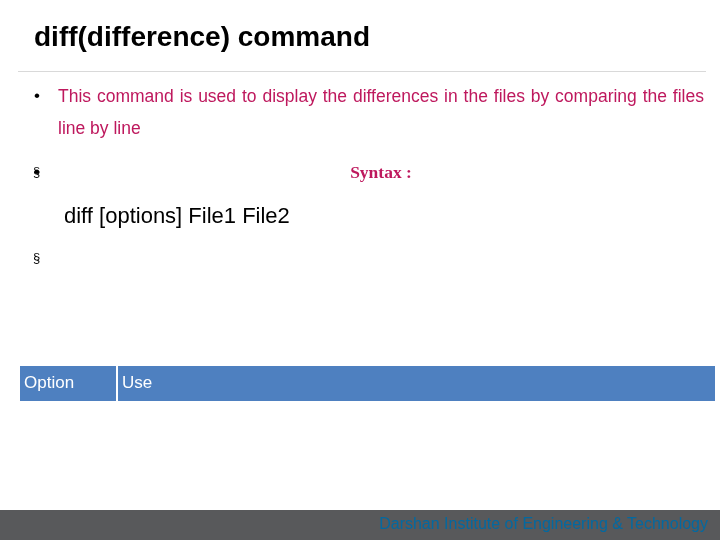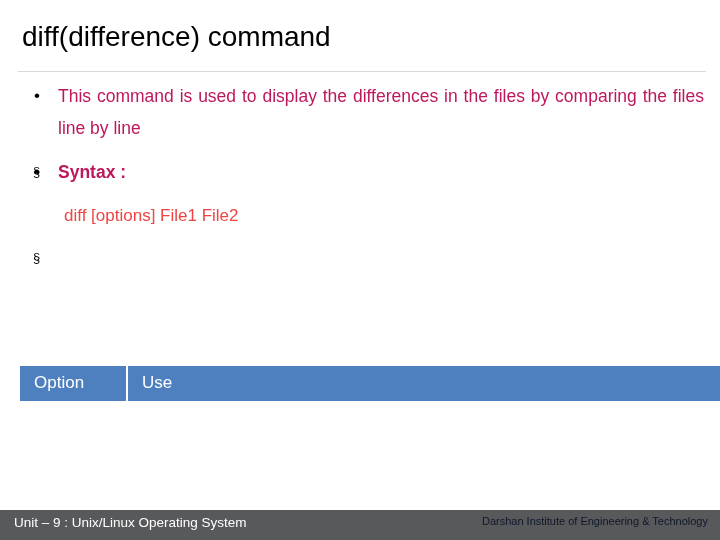--- a/index.html
+++ b/index.html
@@ -28,24 +28,25 @@
     position: absolute;
     left: 22px;
     top: 20px;
     width: 684px;
     font-size: 28px;
     line-height: 34px;
     color: #000000;
     white-space: nowrap;
   }
   .slide-title .t-bold {
-    font-weight: normal;
+    font-weight: bold;
+    margin-left: 12px;
   }
   .slide-title .t-reg {
-    font-weight: normal;
+    font-weight: bold;
   }
 
   .title-rule {
     position: absolute;
     left: 18px;
     top: 71px;
     width: 688px;
     height: 1px;
     background: #d9d9d9;
   }
@@ -77,57 +78,58 @@
     font-size: 13px;
   }
   .bullet-text {
     font-size: 17.5px;
     line-height: 32px;
     text-align: justify;
     text-justify: inter-word;
     color: #be185d;
   }
   .bullet-text.nojust {
-    text-align: left;
+    text-align: center;
+    font-family: Liberation Serif, serif;
   }
   .bullet-text.bold {
     font-weight: bold;
   }
 
   .plain-row {
     position: relative;
     padding-left: 64px;
     padding-right: 16px;
     margin-bottom: 10px;
   }
   .plain-text {
-    font-size: 17px;
+    font-size: 22px;
     line-height: 32px;
-    color: #ef4444;
+    color: #000000;
   }
 
   
   .table-wrap {
     position: absolute;
     left: 20px;
     top: 366px;
     width: 685px;
   }
   .opt-table {
     width: 685px;
     border-collapse: collapse;
     table-layout: fixed;
   }
   .opt-table th {
     background: #4e80c0;
     color: #ffffff;
     font-size: 17px;
     font-weight: normal;
     text-align: left;
-    padding: 5px 0 6px 14px;
+    padding: 5px 0 6px 4px;
     height: 24px;
     vertical-align: middle;
   }
   .opt-table th.col-option {
     width: 92px;
     border-right: 2px solid #ffffff;
   }
   .opt-table th.col-use {
     width: 593px;
   }
@@ -146,22 +148,22 @@
     left: 14px;
     top: 515px;
     font-size: 13.5px;
     color: #ffffff;
     white-space: nowrap;
   }
   .footer-right {
     position: absolute;
     right: 12px;
     top: 515px;
-    font-size: 11px;
-    color: #0f172a;
+    font-size: 16px;
+    color: #0369a1;
     white-space: nowrap;
   }
 </style>
 </head>
 <body>
 
 <div class="slide">
 
   <div class="slide-title">
     <span class="t-bold">diff</span><span class="t-reg">(difference) command</span>
@@ -200,16 +202,15 @@
         <tr>
           <th class="col-option">Option</th>
           <th class="col-use">Use</th>
         </tr>
       </thead>
       <tbody></tbody>
     </table>
   </div>
 
   <div class="footer-bar"></div>
-  <div class="footer-left">Unit – 9 : Unix/Linux Operating System</div>
   <div class="footer-right">Darshan Institute of Engineering &amp; Technology</div>
 
 </div>
 
 </body></html>

